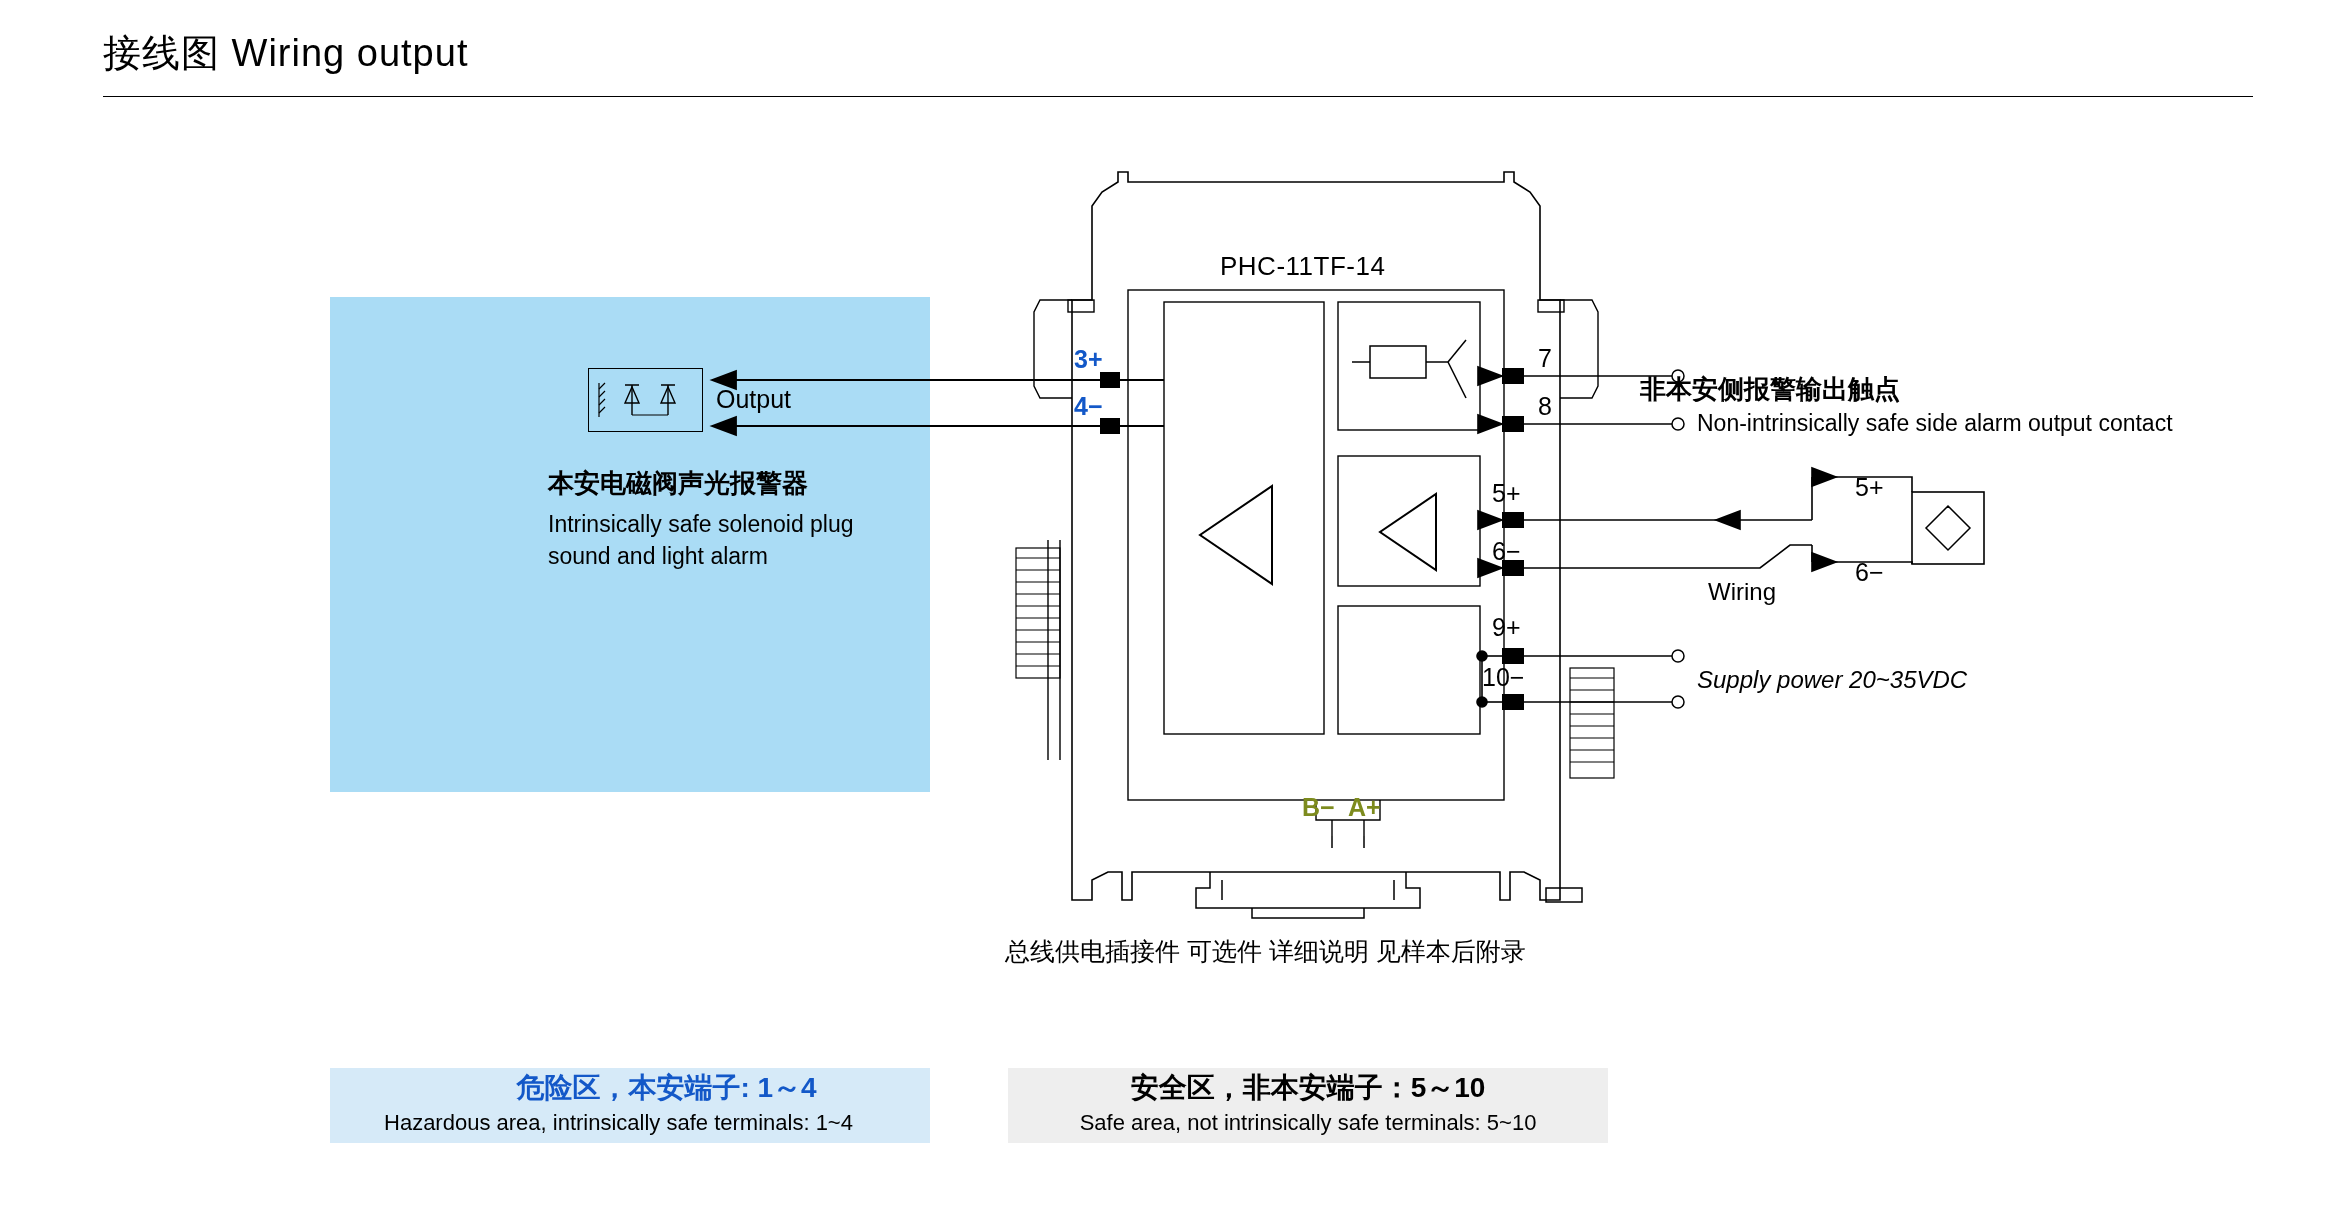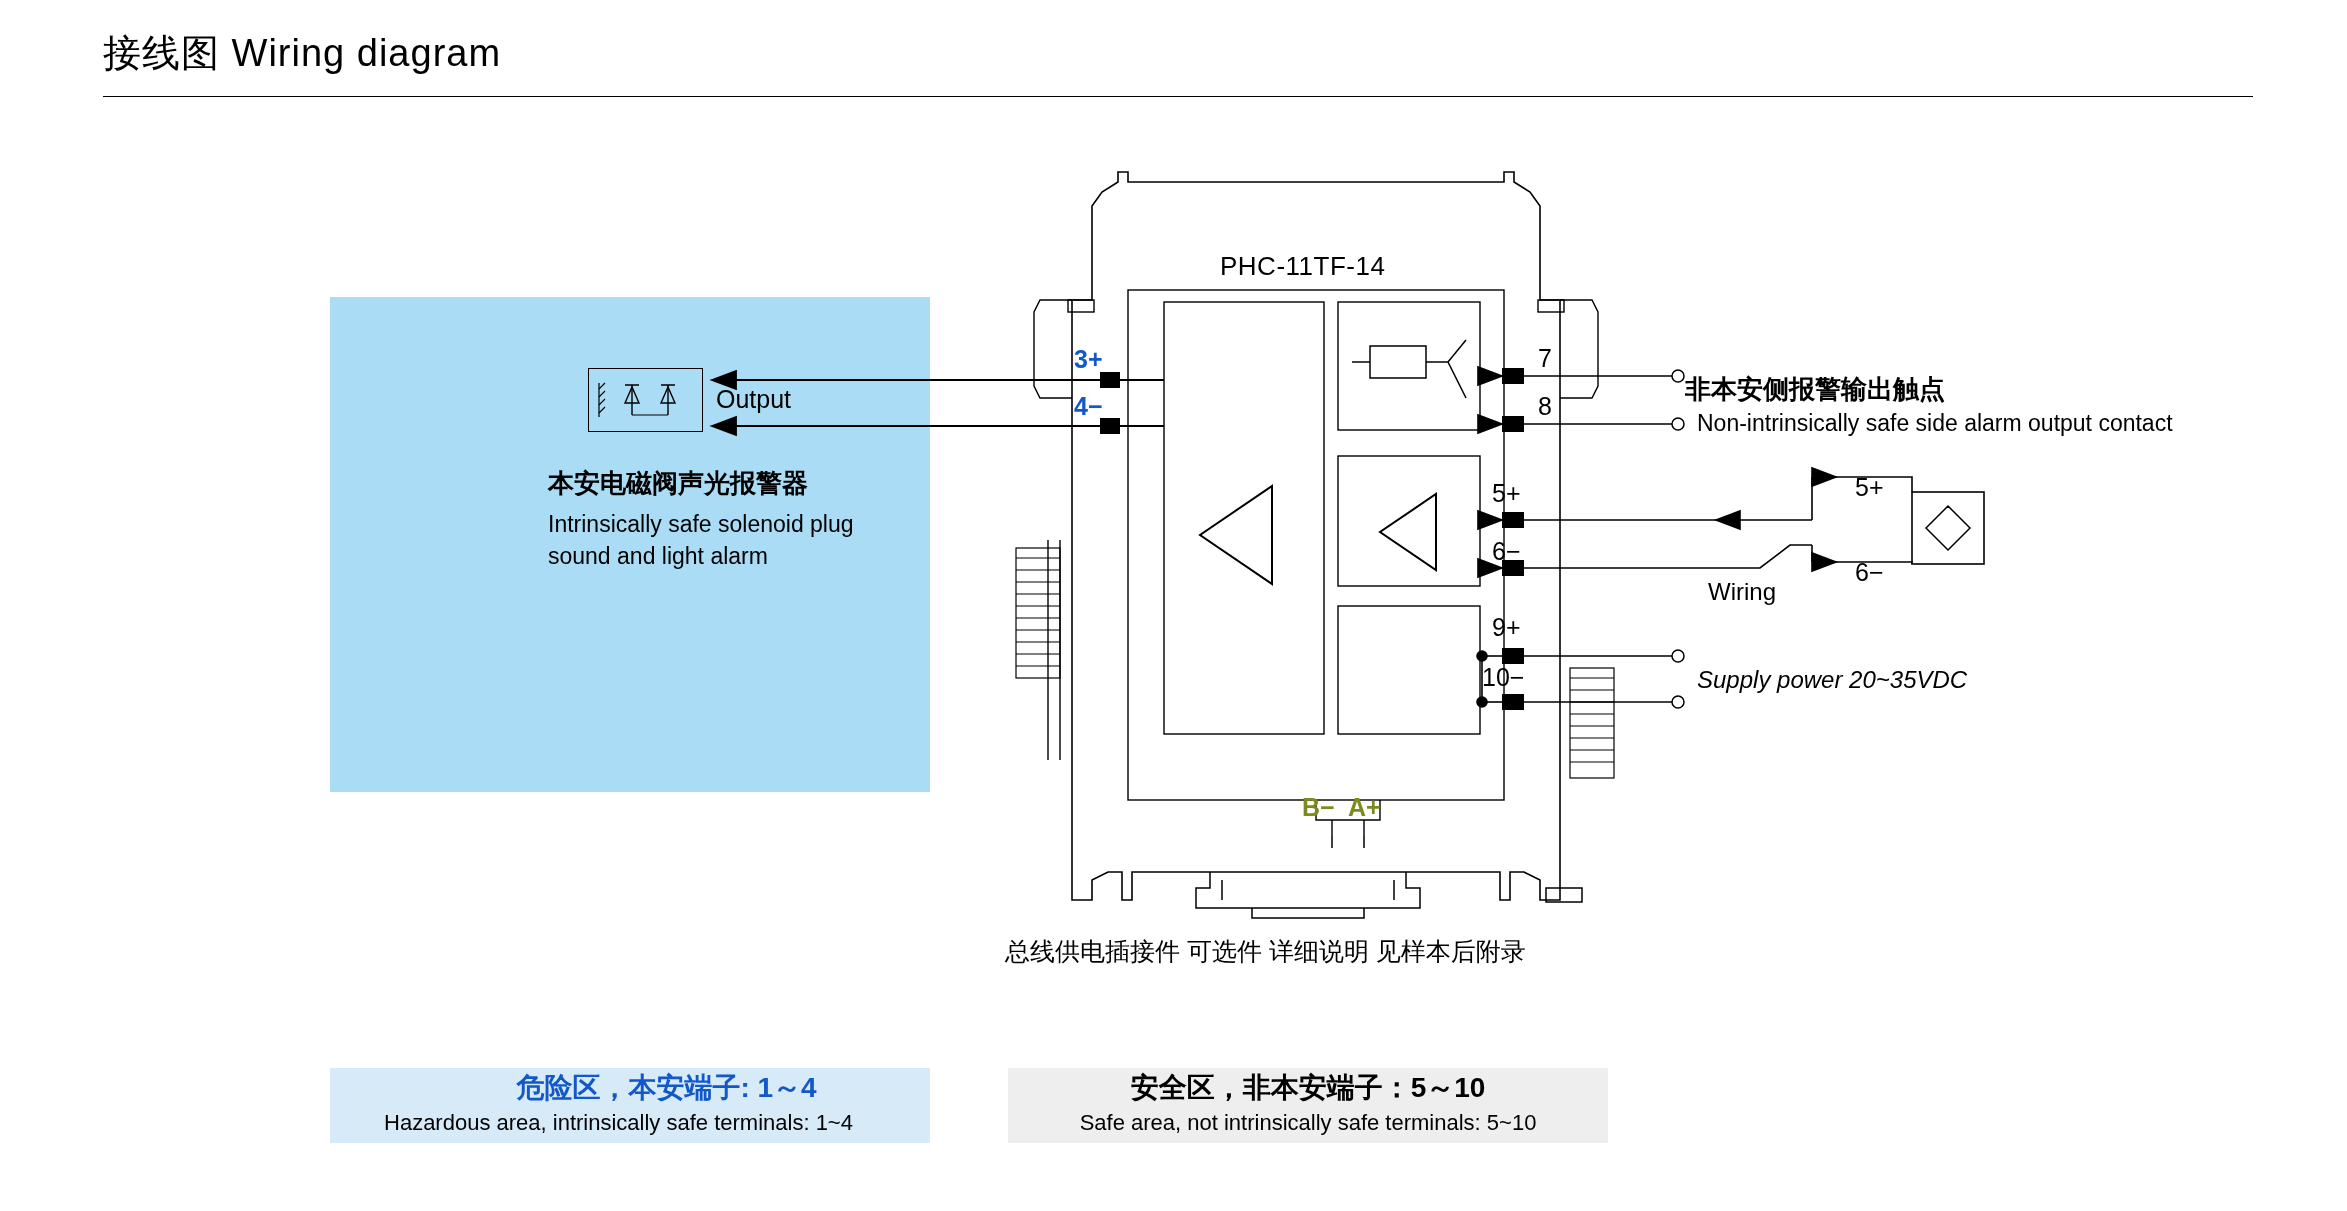--- a/index.html
+++ b/index.html
@@ -106,21 +106,21 @@
   }
   .term-olive {
     position: absolute;
     font-size: 25px;
     color: #7d8b1e;
     font-weight: 600;
   }
   
   .right-cn {
     position: absolute;
-    left: 1685px;
+    left: 1640px;
     top: 372px;
     font-size: 26px;
     font-weight: bold;
     white-space: nowrap;
   }
   .right-en {
     position: absolute;
     left: 1697px;
     top: 410px;
     font-size: 23px;
@@ -224,21 +224,21 @@
     color: #000;
   }
   svg { overflow: visible; }
 </style>
 </head>
 <body>
 
 <div class="page">
 
   <div class="header">
-    <div class="header-title">接线图  Wiring diagram</div>
+    <div class="header-title">接线图  Wiring output</div>
     <div class="header-rule"></div>
   </div>
 
   <div class="hazard-block"></div>
 
   <div class="output-box">
     <svg width="113" height="62" viewBox="0 0 113 62">
 
       <path d="M10 14 L10 48" stroke="#000" stroke-width="1.2" fill="none"></path>
       <path d="M10 20 l6 -6 M10 28 l6 -6 M10 36 l6 -6 M10 44 l6 -6" stroke="#000" stroke-width="1.2" fill="none"></path>

